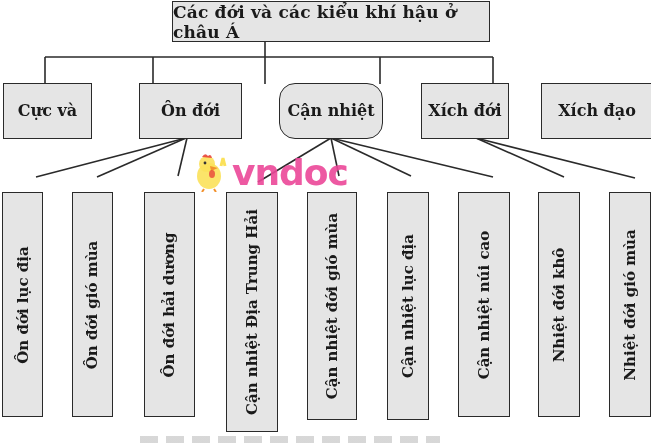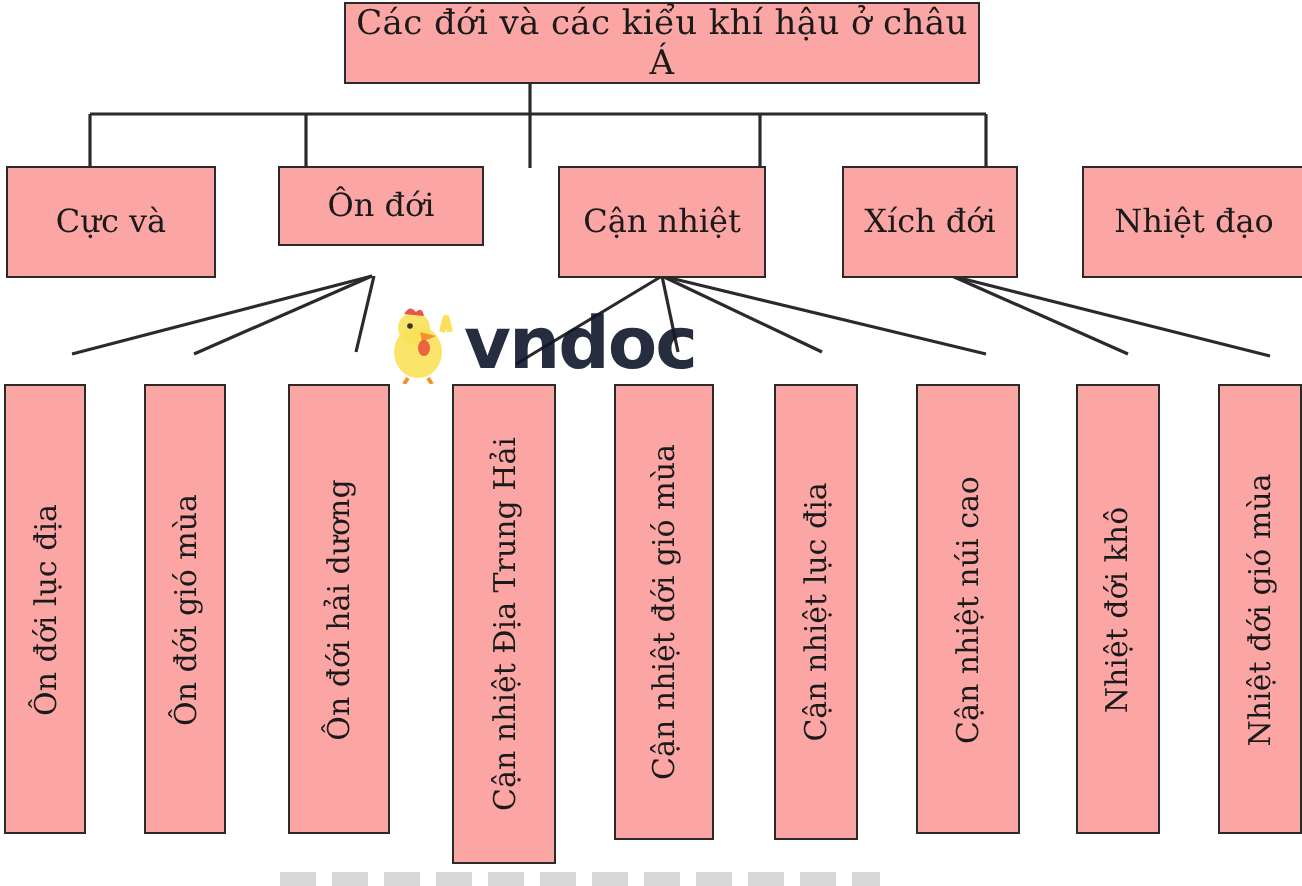--- a/index.html
+++ b/index.html
@@ -11,26 +11,26 @@
       width: 651px;
       height: 443px;
       position: relative;
       overflow: hidden;
       font-family: "DejaVu Serif", "Liberation Serif", serif;
       color: #1a1a1a;
     }
     .box {
       position: absolute;
       border: 1.6px solid #2a2a2a;
-      background: #fca5a5;
+      background: #e5e5e5;
       box-sizing: border-box;
       display: flex;
       align-items: center;
       justify-content: center;
-      text-align: center;
+      font-weight: bold;
     }
     .title-box {
       font-size: 17px;
       letter-spacing: 0.2px;
     }
     .l2-box {
       font-size: 16px;
       line-height: 20px;
     }
     .l3-box {
@@ -55,21 +55,21 @@
       width: 170px;
       height: 44px;
       display: flex;
       align-items: center;
       pointer-events: none;
     }
     .watermark .wm-text {
       font-family: "DejaVu Sans", "Liberation Sans", sans-serif;
       font-weight: bold;
       font-size: 36px;
-      color: #0f172a;
+      color: #ec4899;
       opacity: 0.9;
       margin-left: 4px;
       letter-spacing: -1px;
     }
     .bottom-fade {
       position: absolute;
       left: 140px;
       top: 436px;
       width: 300px;
       height: 7px;
@@ -104,38 +104,38 @@
 
     <line x1="476" y1="138" x2="564" y2="177"></line>
     <line x1="476" y1="138" x2="635" y2="178"></line>
   </g>
 </svg>
 
 <div class="box title-box" style="left:172px; top:1px; width:318px; height:41px;">
   <span>Các đới và các kiểu khí hậu ở châu Á</span>
 </div>
 
-<div class="box l2-box" style="left:3px; top:83px; width:105px; height:56px; flex-direction:column;">
+<div class="box l2-box" style="left:3px; top:83px; width:89px; height:56px; flex-direction:column;">
   <span>Cực và</span>
 </div>
 
-<div class="box l2-box" style="left:139px; top:83px; width:103px; height:40px;">
+<div class="box l2-box" style="left:139px; top:83px; width:103px; height:56px;">
   <span>Ôn đới</span>
 </div>
 
-<div class="box l2-box" style="left:279px; top:83px; width:104px; height:56px;">
+<div class="box l2-box" style="left:279px; top:83px; width:104px; height:56px;border-radius:16px;">
   <span>Cận nhiệt</span>
 </div>
 
 <div class="box l2-box" style="left:421px; top:83px; width:88px; height:56px;">
   <span>Xích đới</span>
 </div>
 
 <div class="box l2-box" style="left:541px; top:83px; width:112px; height:56px;">
-  <span>Nhiệt đạo</span>
+  <span>Xích đạo</span>
 </div>
 
 <div class="box l3-box" style="left:2px; top:192px; width:41px; height:225px;">
   <span class="vtext">Ôn đới lục địa</span>
 </div>
 
 <div class="box l3-box" style="left:72px; top:192px; width:41px; height:225px;">
   <span class="vtext">Ôn đới gió mùa</span>
 </div>
 

